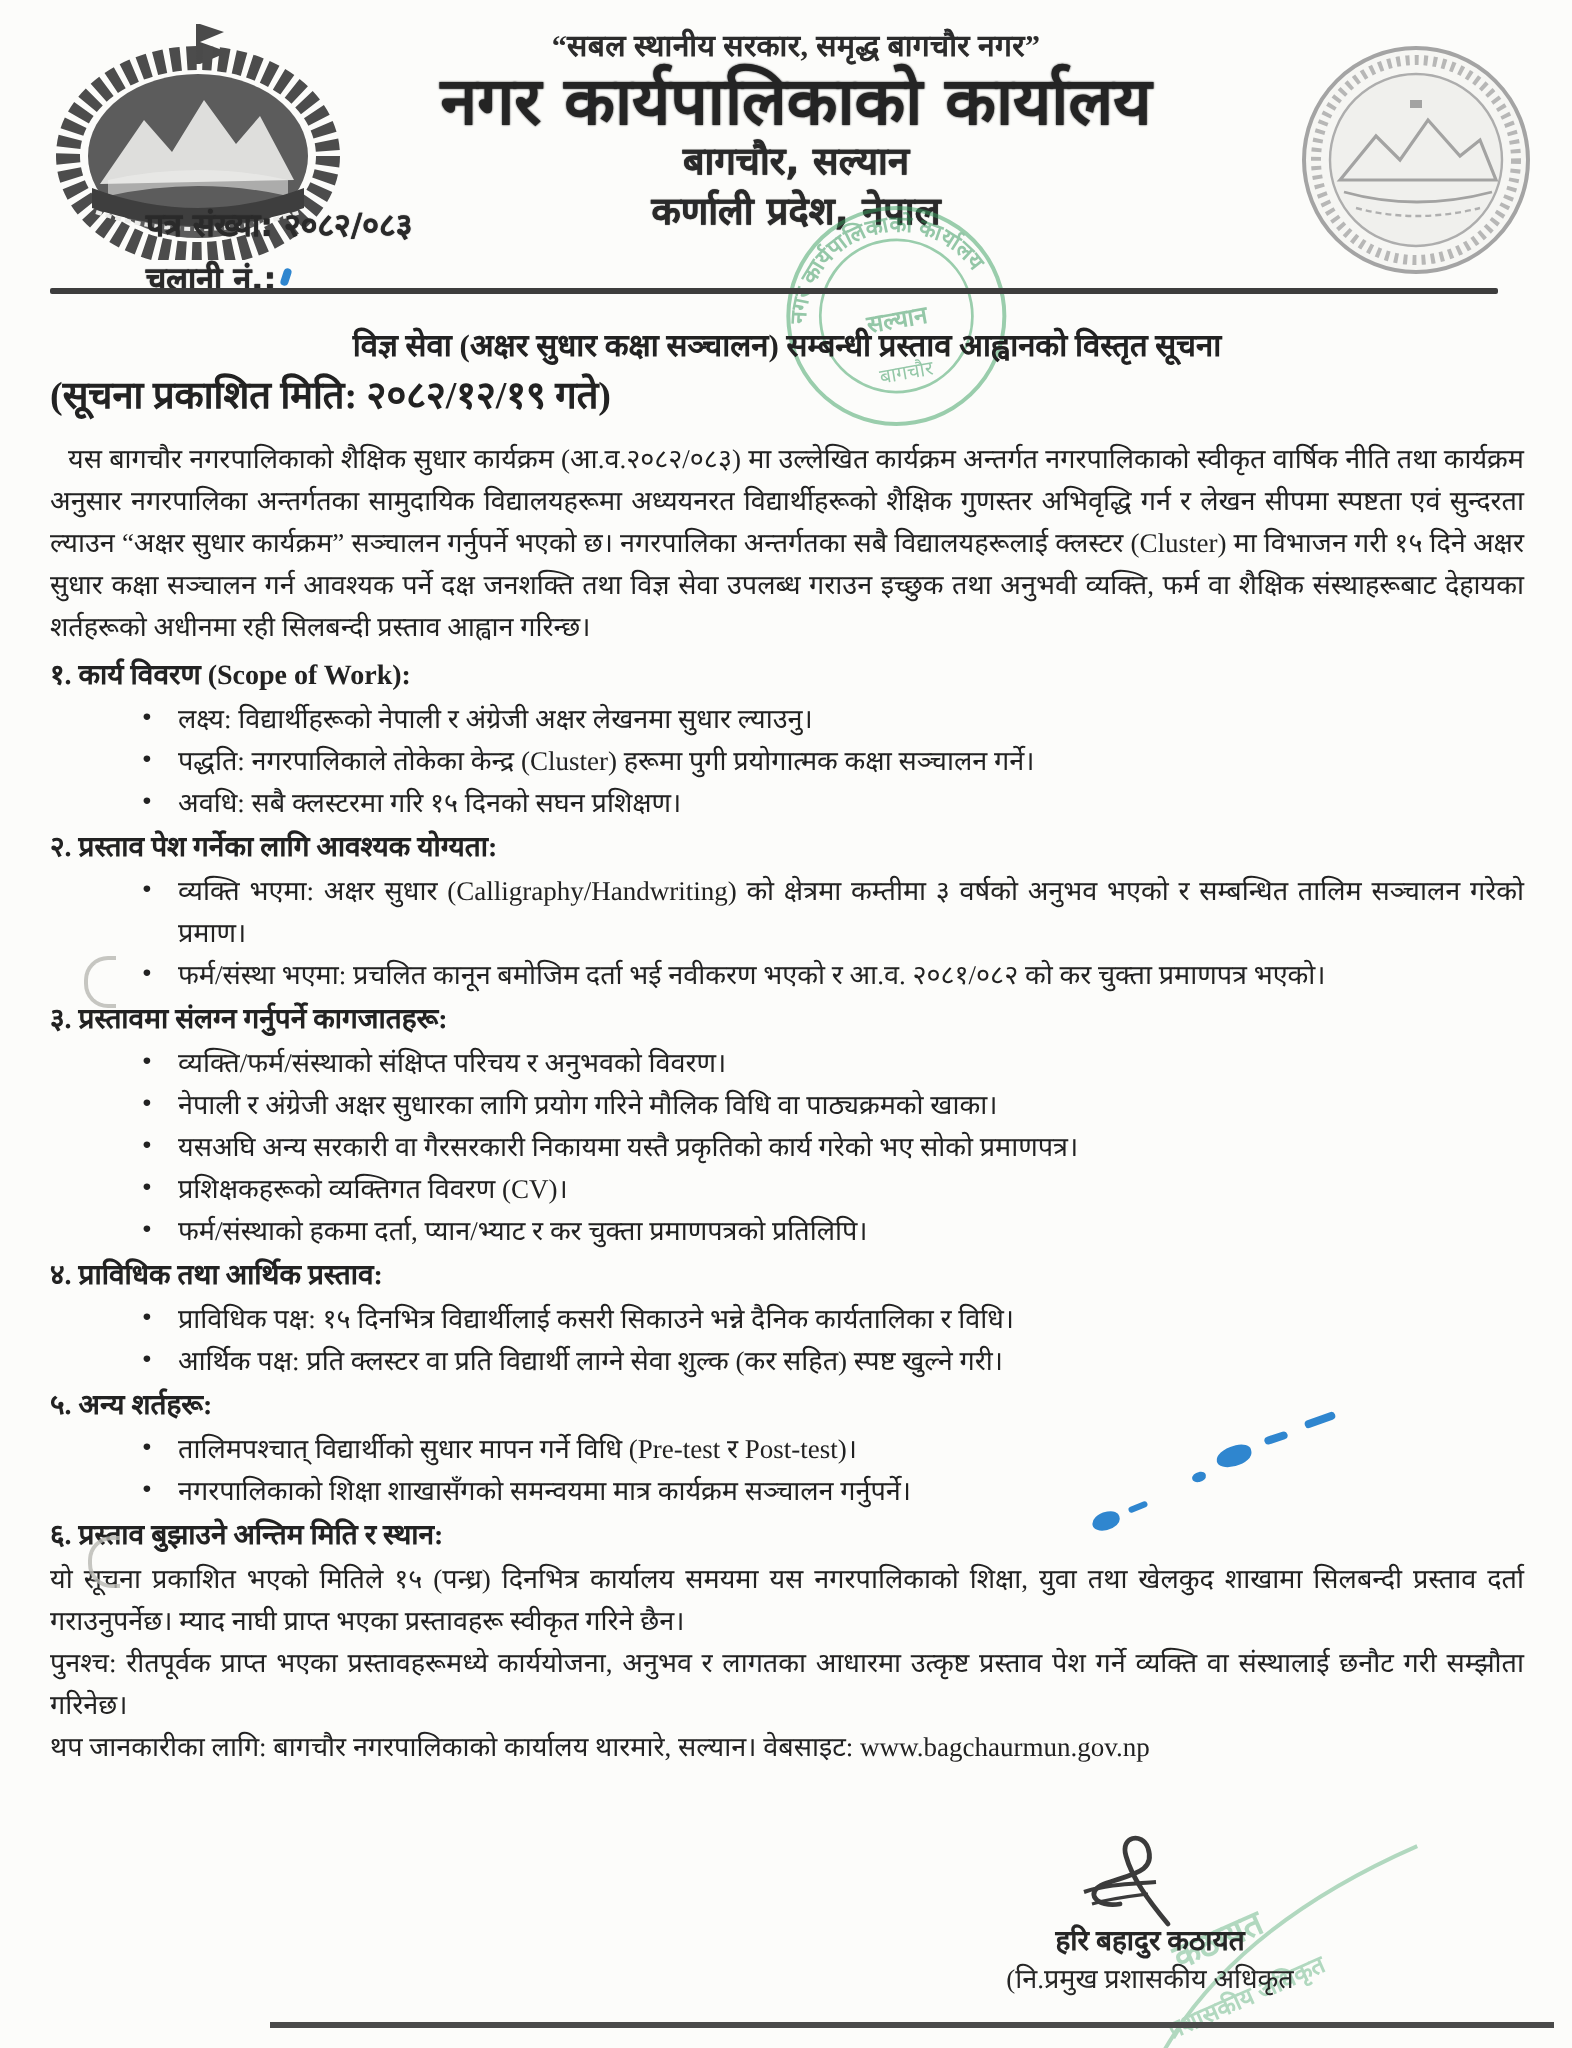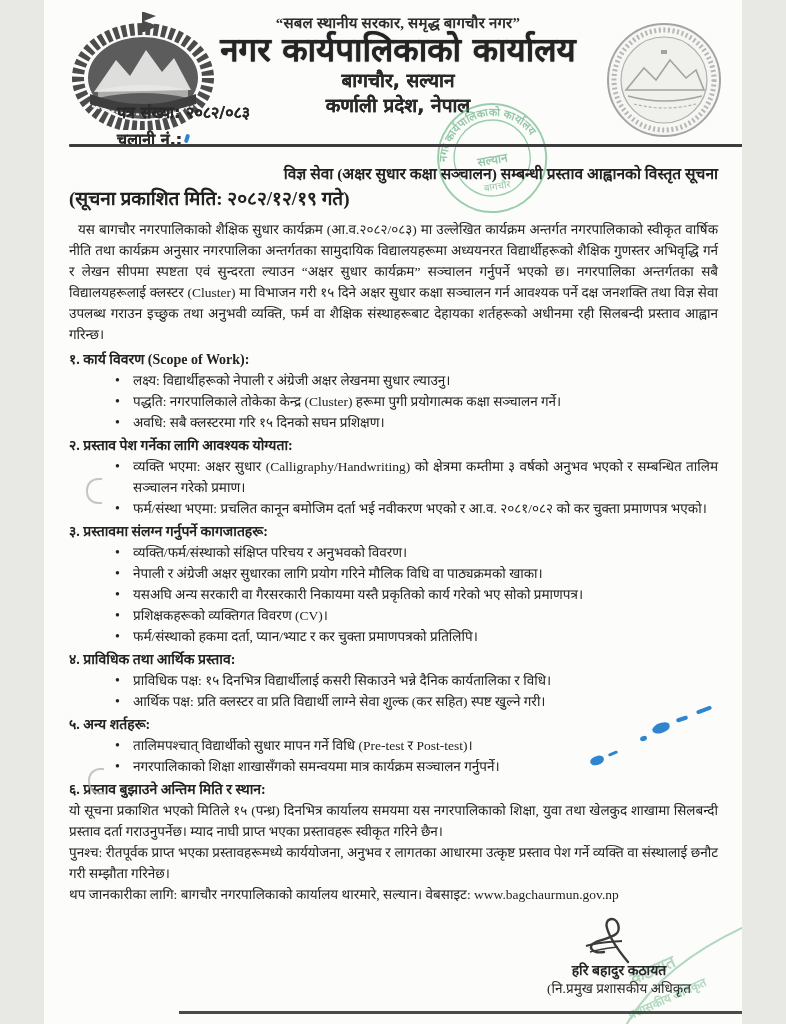--- a/index.html
+++ b/index.html
@@ -1,17 +1,17 @@
 <!DOCTYPE html>
 <html><head>
 <meta charset="utf-8">
 <style>
   html,body{margin:0;padding:0;background:#e8e8e4;}
   .page{
-    position:relative;width:698px;height:1024px;margin:0 auto;
+    position:relative;width:786px;height:1024px;margin:0 auto;
     background:#fcfcfa;overflow:hidden;color:#1f1f1f;
     font-family:"Liberation Serif","DejaVu Serif",serif;
   }
   
   .emblem-left{position:absolute;left:28px;top:10px;width:142px;height:120px;}
   .seal-right{position:absolute;right:18px;top:20px;width:120px;height:120px;}
   .header-center{position:absolute;left:160px;right:150px;top:12px;text-align:center;}
   .tagline{font-size:15px;font-weight:bold;color:#2c2c2c;letter-spacing:.2px;}
   .muni-name{font-size:31px;line-height:34px;font-weight:bold;color:#242424;
     font-family:"DejaVu Sans","Liberation Sans",sans-serif;
@@ -23,21 +23,21 @@
     font-family:"DejaVu Sans","Liberation Sans",sans-serif;text-shadow:0 0 .5px #2a2a2a;}
   .ref-block{position:absolute;left:25px;top:99px;font-size:16px;font-weight:bold;
     color:#2a2a2a;line-height:27px;font-family:"DejaVu Sans","Liberation Sans",sans-serif;
     text-shadow:0 0 .5px #2a2a2a;margin-left:48px;}
   .header-divider{position:absolute;left:25px;top:144px;width:724px;height:3px;
     background:#3d3d3d;border-radius:1px;}
   .stamp-top{position:absolute;left:388px;top:98px;width:120px;height:118px;
     opacity:.5;transform:rotate(-10deg);pointer-events:none;}
   
   .content{position:absolute;left:25px;right:24px;top:156px;font-size:13.5px;line-height:21px;color:#222;}
-  .notice-title{font-size:15.5px;font-weight:bold;text-align:right;margin:6px 0 2px 0;line-height:24px;}
+  .notice-title{font-size:15.5px;font-weight:bold;text-align:center;margin:6px 0 2px 0;line-height:24px;}
   .notice-date{font-size:19px;font-weight:bold;text-align:left;margin:0 0 10px 0;}
   .intro{text-align:justify;text-indent:9px;margin:0 0 4px 0;}
   .sec-heading{font-weight:bold;font-size:14px;margin-top:2px;}
   ul.bullets{margin:0;padding:0 0 0 46px;list-style:none;}
   ul.bullets li{position:relative;padding-left:18px;text-align:justify;}
   ul.bullets li::before{content:"•";position:absolute;left:0;top:0;font-size:14px;color:#222;}
   .sec-body{margin:0;text-align:justify;}
   .closing{margin:0;text-align:justify;}
   
   .signature-block{position:absolute;left:455px;top:912px;width:240px;text-align:center;}

